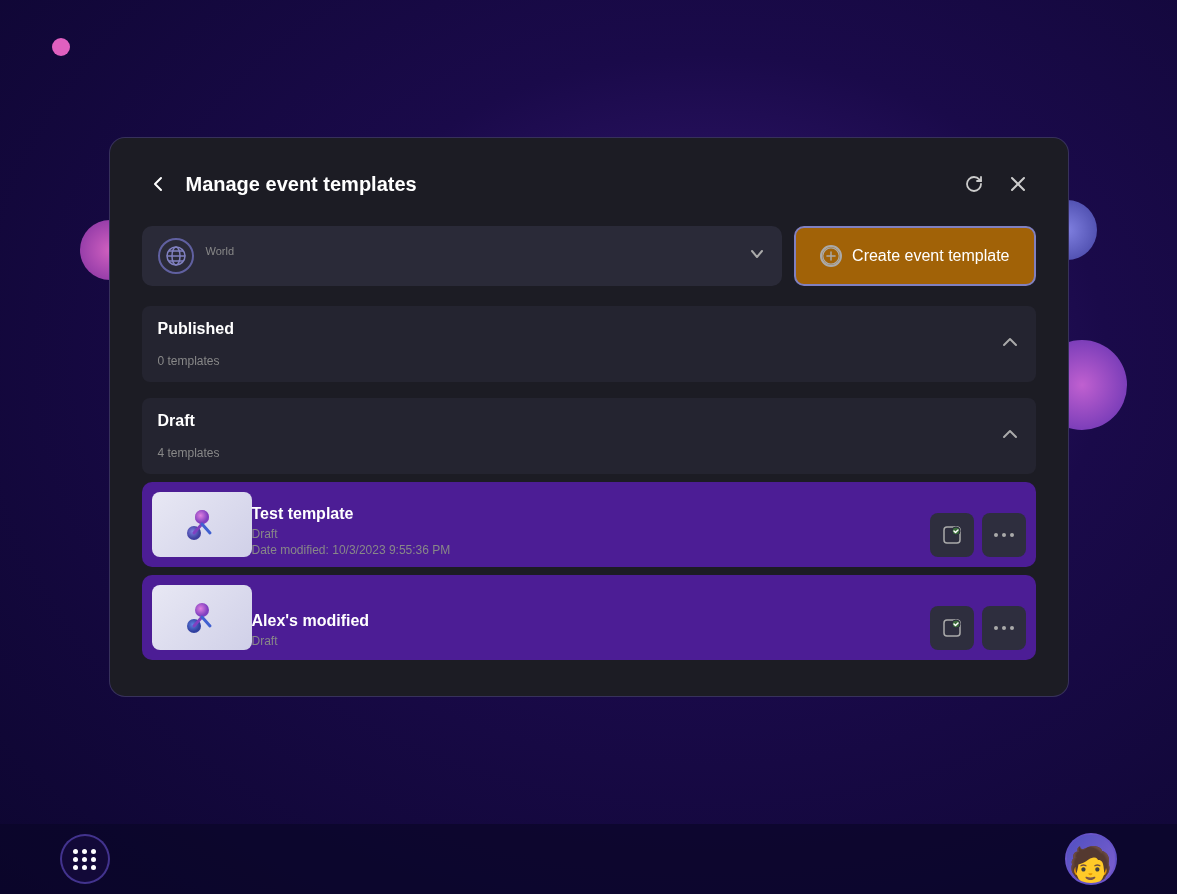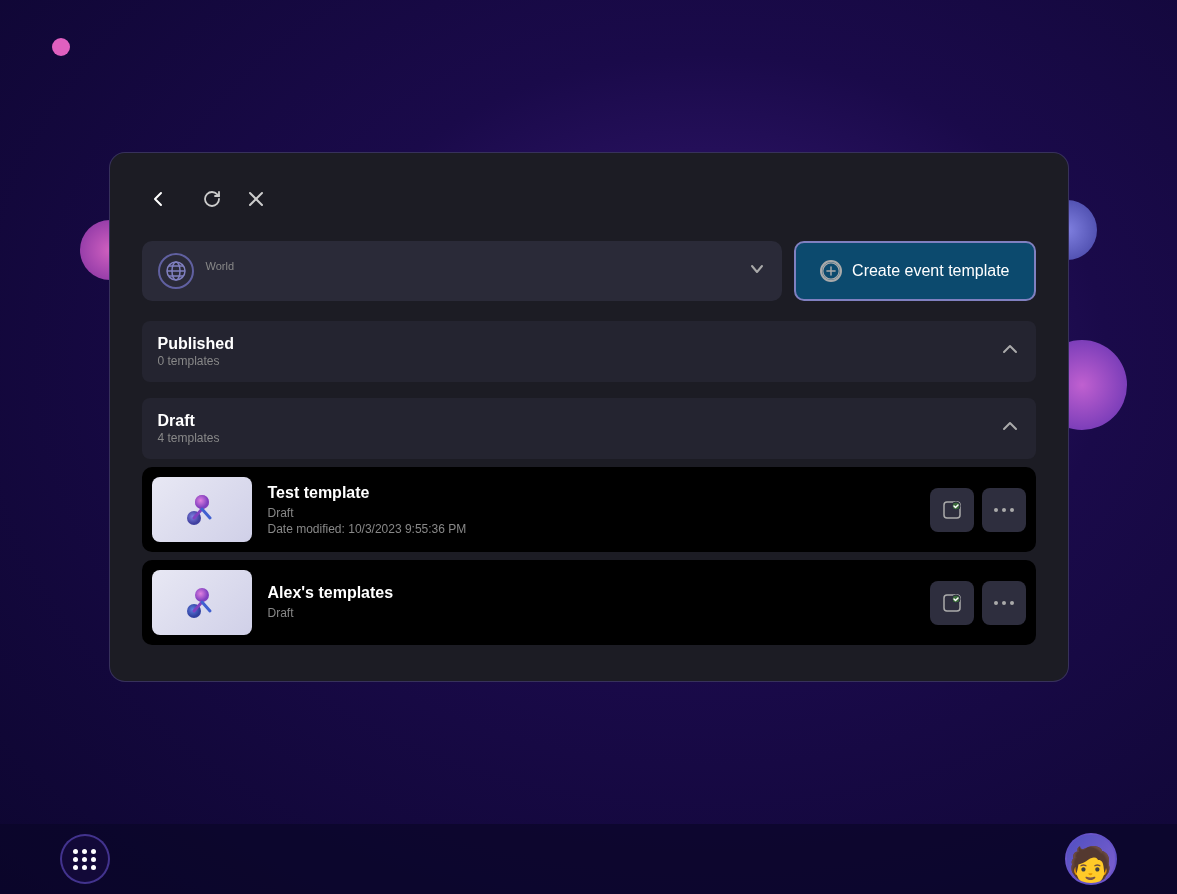--- a/index.html
+++ b/index.html
@@ -182,21 +182,21 @@
       color: #fff;
       font-weight: 500;
     }
 
     .chevron-down {
       color: #aaa;
       font-size: 18px;
     }
 
     .create-button {
-      background: #0c4a6e;
+      background: #a16207;
       border: 2px solid #8080c0;
       border-radius: 10px;
       padding: 12px 24px;
       display: flex;
       align-items: center;
       gap: 10px;
       cursor: pointer;
       color: #fff;
       font-size: 16px;
       font-weight: 500;
@@ -227,34 +227,34 @@
 
     .section-title {
       font-size: 16px;
       font-weight: 600;
       color: #fff;
     }
 
     .section-count {
       font-size: 12px;
       color: #888;
-      margin-top: 1px;
+      margin-top: 16px;
     }
 
     .chevron-up {
       color: #aaa;
       font-size: 18px;
     }
 
     
     .template-card {
       display: flex;
-      align-items: center;
-      gap: 16px;
-      background: #000000;
+      align-items: flex-end;
+      gap: 0;
+      background: #4c1d95;
       border-radius: 10px;
       padding: 10px 10px 10px 10px;
       margin-bottom: 8px;
     }
 
     .template-thumbnail {
       width: 100px; height: 65px;
       border-radius: 8px;
       background: linear-gradient(135deg, #e8e8f4, #d0d0e8);
       display: flex;
@@ -327,20 +327,21 @@
 <div class="bg-blob bg-blob-4"></div>
 
 <div class="modal">
 
   <div class="modal-header">
     <div class="back-button">
       <svg width="20" height="20" viewBox="0 0 20 20" fill="none">
         <path d="M13 4L7 10L13 16" stroke="#ffffff" stroke-width="2" stroke-linecap="round" stroke-linejoin="round"></path>
       </svg>
     </div>
+    <div class="modal-title">Manage event templates</div>
     <div class="refresh-button">
       <svg width="20" height="20" viewBox="0 0 20 20" fill="none">
         <path d="M17 10A7 7 0 1 1 10 3c2.1 0 4 .9 5.3 2.3L17 7" stroke="#cccccc" stroke-width="1.8" stroke-linecap="round"></path>
         <polyline points="17,3 17,7 13,7" stroke="#cccccc" stroke-width="1.8" stroke-linecap="round" stroke-linejoin="round"></polyline>
       </svg>
     </div>
     <div class="close-button">
       <svg width="16" height="16" viewBox="0 0 16 16" fill="none">
         <line x1="2" y1="2" x2="14" y2="14" stroke="#cccccc" stroke-width="2" stroke-linecap="round"></line>
         <line x1="14" y1="2" x2="2" y2="14" stroke="#cccccc" stroke-width="2" stroke-linecap="round"></line>
@@ -466,21 +467,21 @@
               <stop offset="100%" stop-color="#8040c0"></stop>
             </radialGradient>
             <radialGradient id="grad4" cx="40%" cy="40%">
               <stop offset="0%" stop-color="#6080e0"></stop>
               <stop offset="100%" stop-color="#3040a0"></stop>
             </radialGradient>
           </defs>
         </svg>
       </div>
       <div class="template-info">
-        <div class="template-name">Alex's templates</div>
+        <div class="template-name">Alex's modified</div>
         <div class="template-status">Draft</div>
       </div>
       <div class="template-actions">
         <div class="action-btn" title="Publish">
           <svg width="22" height="22" viewBox="0 0 22 22" fill="none">
             <rect x="3" y="3" width="16" height="16" rx="3" stroke="#aaaaaa" stroke-width="1.5"></rect>
             <circle cx="15" cy="7" r="4" fill="#3a6a3a" stroke="#2a2a3e" stroke-width="1"></circle>
             <path d="M13 7L14.5 8.5L17 6" stroke="#ffffff" stroke-width="1.5" stroke-linecap="round" stroke-linejoin="round"></path>
           </svg>
         </div>

